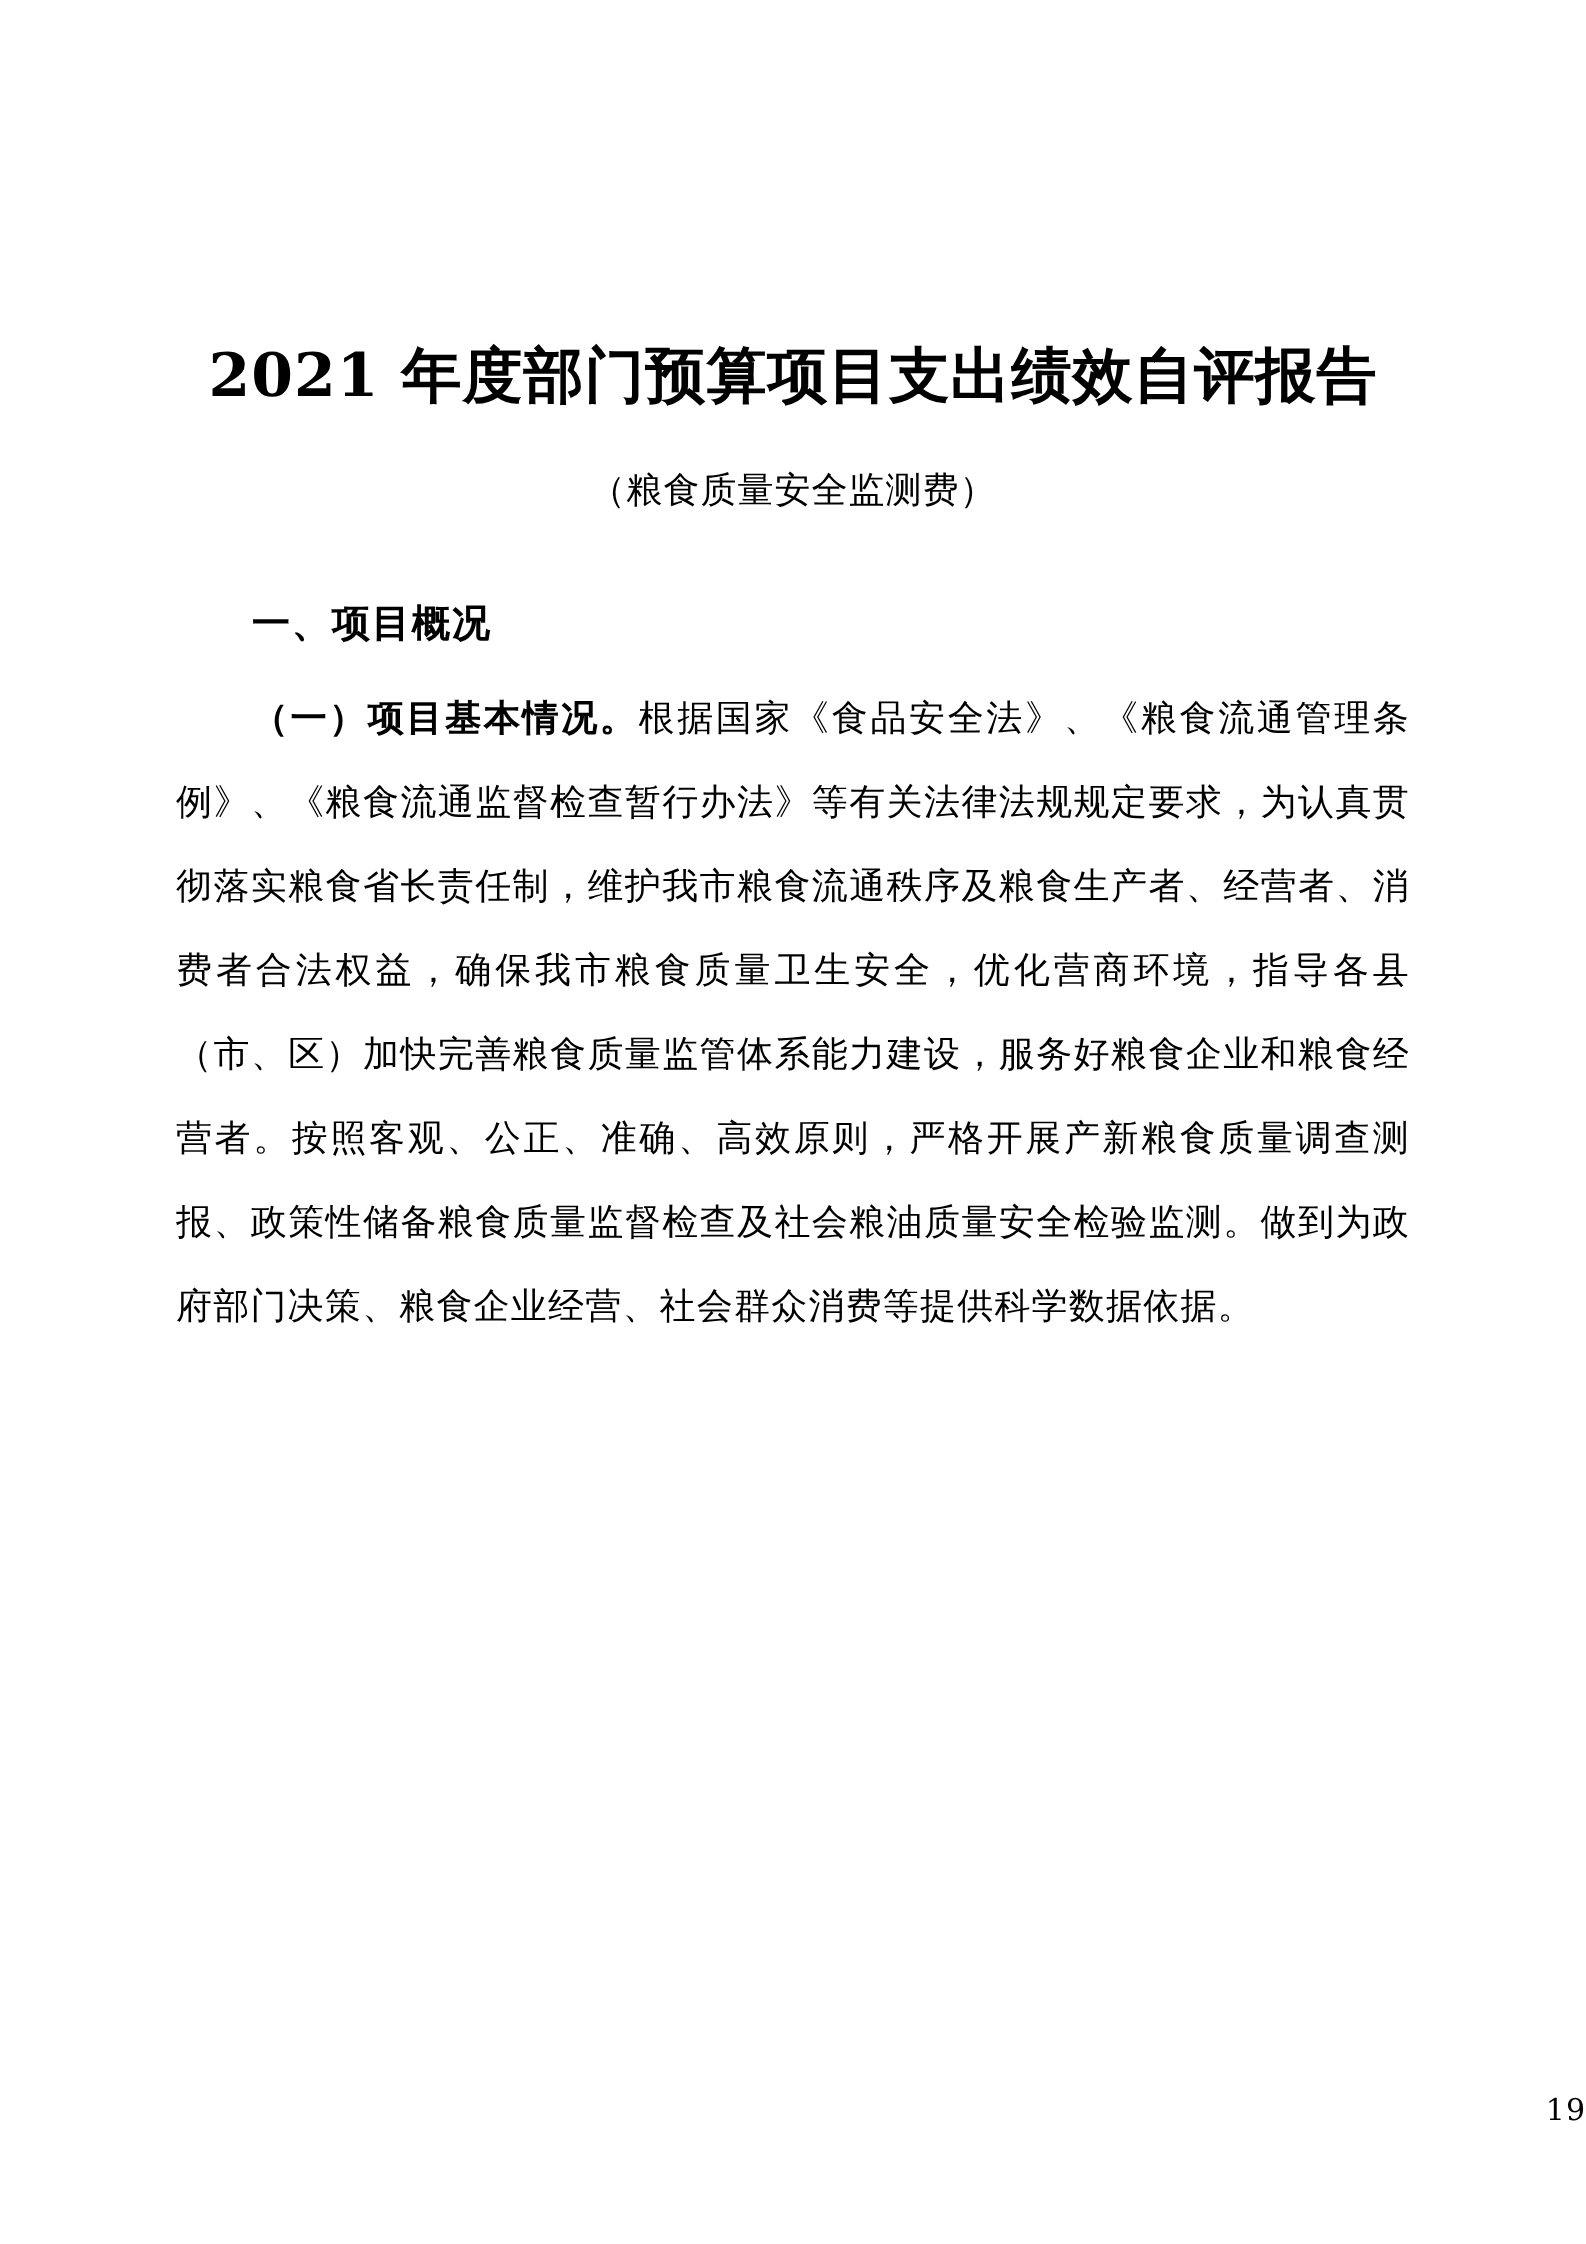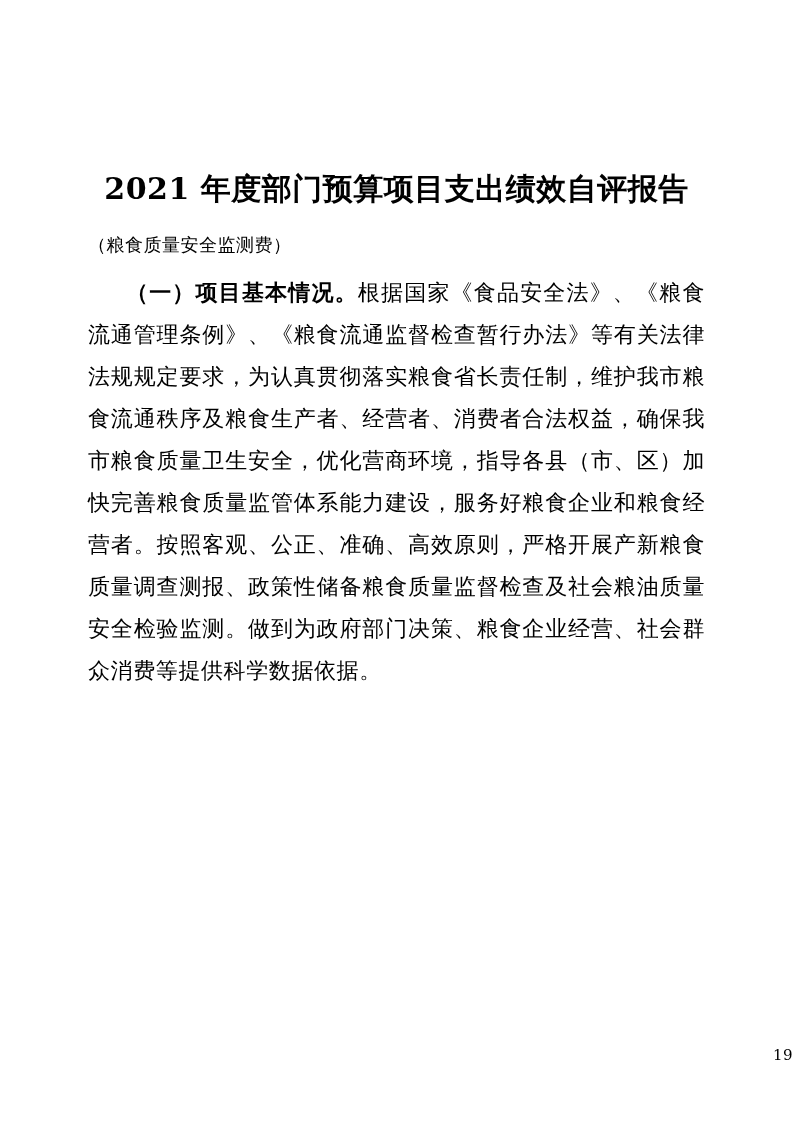--- a/index.html
+++ b/index.html
@@ -31,35 +31,36 @@
     font-size: 30px;
     line-height: 1.25;
     text-align: center;
     letter-spacing: 0.5px;
     margin: 0 0 0 0;
   }
   .doc-subtitle {
     font-family: Liberation Serif, serif;
     font-size: 18px;
     line-height: 1.3;
+    text-align: center;
     letter-spacing: 0.5px;
     margin: 26px 0 0 0;
   }
   .section-heading {
     font-family: "DejaVu Serif", "Liberation Serif", serif;
     font-weight: bold;
     font-size: 19px;
     line-height: 1.4;
     margin: 42px 0 0 0;
     text-indent: 38px;
     letter-spacing: 1px;
   }
   .para {
     font-family: "DejaVu Serif", "Liberation Serif", serif;
-    font-size: 22px;
+    font-size: 18px;
     line-height: 42px;
     text-align: justify;
     text-justify: inter-ideograph;
     margin: 14px 0 0 0;
     text-indent: 38px;
     letter-spacing: 0.6px;
   }
   .para .lead {
     font-weight: bold;
   }
@@ -76,20 +77,21 @@
 </style>
 </head>
 <body>
 
 <div class="page">
 
   <h1 class="doc-title">2021 年度部门预算项目支出绩效自评报告</h1>
 
   <div class="doc-subtitle">（粮食质量安全监测费）</div>
 
+  <h2 class="section-heading">一、项目概况</h2>
 
   <p class="para">
     <span class="lead">（一）项目基本情况。</span><span>根据国家《食品安全法》、《粮食流通管理条例》、《粮食流通监督检查暂行办法》等有关法律法规规定要求，为认真贯彻落实粮食省长责任制，维护我市粮食流通秩序及粮食生产者、经营者、消费者合法权益，确保我市粮食质量卫生安全，优化营商环境，指导各县（市、区）加快完善粮食质量监管体系能力建设，服务好粮食企业和粮食经营者。按照客观、公正、准确、高效原则，严格开展产新粮食质量调查测报、政策性储备粮食质量监督检查及社会粮油质量安全检验监测。做到为政府部门决策、粮食企业经营、社会群众消费等提供科学数据依据。</span>
   </p>
 
 
   <div class="page-number">19</div>
 
 </div>
 

